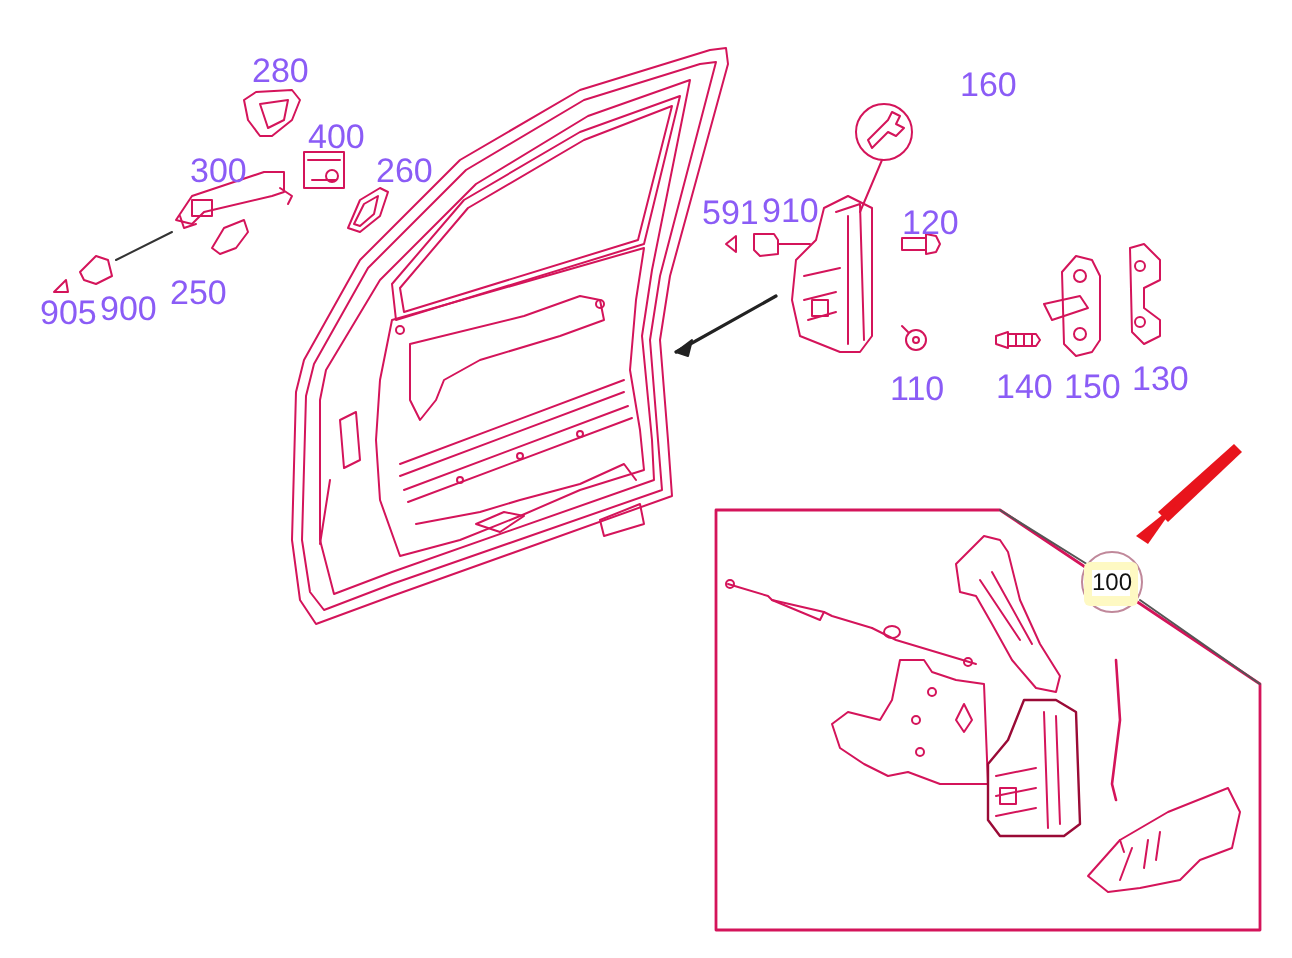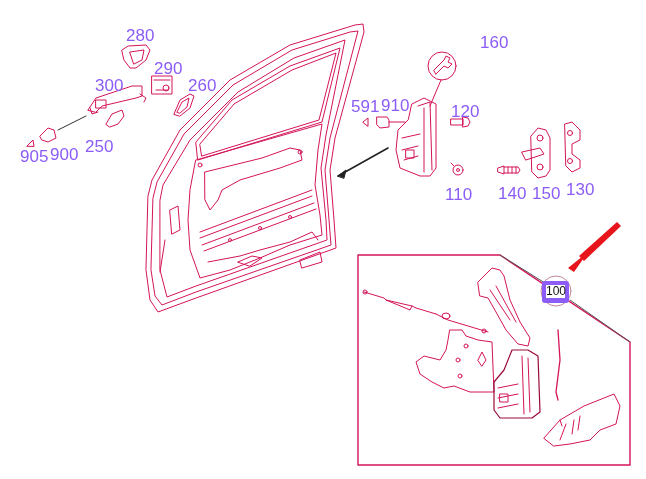--- a/index.html
+++ b/index.html
@@ -1,19 +1,19 @@
 <!DOCTYPE html>
 <html><head>
 <meta charset="utf-8">
 <style>
   html, body { margin:0; padding:0; background:#ffffff; }
   body { width:646px; height:479px; position:relative; overflow:hidden; font-family:"Liberation Sans", sans-serif; }
   #canvas { position:absolute; left:0; top:0; width:646px; height:479px; }
   .lbl { position:absolute; font-size:17px; color:#8b5cf6; font-family:"Liberation Sans", sans-serif; line-height:1; white-space:nowrap; }
-  .hl-badge { position:absolute; left:542px; top:281px; width:27px; height:22px; background:#8b5cf6; border-radius:3px; }
+  .hl-badge { position:absolute; left:542px; top:281px; width:27px; height:22px; background:#fef9c3; border-radius:3px; }
   .hl-badge span { position:absolute; left:4px; top:4px; width:19px; height:13px; background:#fff; color:#111; font-size:12px; line-height:13px; text-align:center; font-family:"Liberation Sans", sans-serif; }
 </style>
 </head>
 <body>
 
 <svg id="canvas" viewBox="0 0 646 479" xmlns="http://www.w3.org/2000/svg">
   <g fill="none" stroke="#d4145a" stroke-width="1" stroke-linejoin="round" stroke-linecap="round">
 
     <g>
       <path d="M148,196 L152,180 L180,130 L230,80 L290,45 L355,25 L363,24 L364,32 L335,138 L330,170 L334,220 L336,248 L196,298 L158,312 L150,300 L146,270 Z"></path>
@@ -158,21 +158,21 @@
     </g>
     <circle cx="556" cy="291" r="15" stroke="#c0889a" stroke-width="1"></circle>
   </g>
 </svg>
 
 <div class="hl-badge">
   <span>100</span>
 </div>
 
 <div class="lbl" style="left:126px;top:27px;">280</div>
-<div class="lbl" style="left:154px;top:60px;">290</div>
+<div class="lbl" style="left:154px;top:60px;">400</div>
 <div class="lbl" style="left:188px;top:77px;">260</div>
 <div class="lbl" style="left:95px;top:77px;">300</div>
 <div class="lbl" style="left:85px;top:125px;margin-top:13px;">250</div>
 <div class="lbl" style="left:20px;top:148px;">905</div>
 <div class="lbl" style="left:50px;top:146px;">900</div>
 <div class="lbl" style="left:432px;top:34px;margin-left:48px;">160</div>
 <div class="lbl" style="left:351px;top:98px;">591</div>
 <div class="lbl" style="left:381px;top:97px;">910</div>
 <div class="lbl" style="left:451px;top:103px;">120</div>
 <div class="lbl" style="left:445px;top:186px;">110</div>

